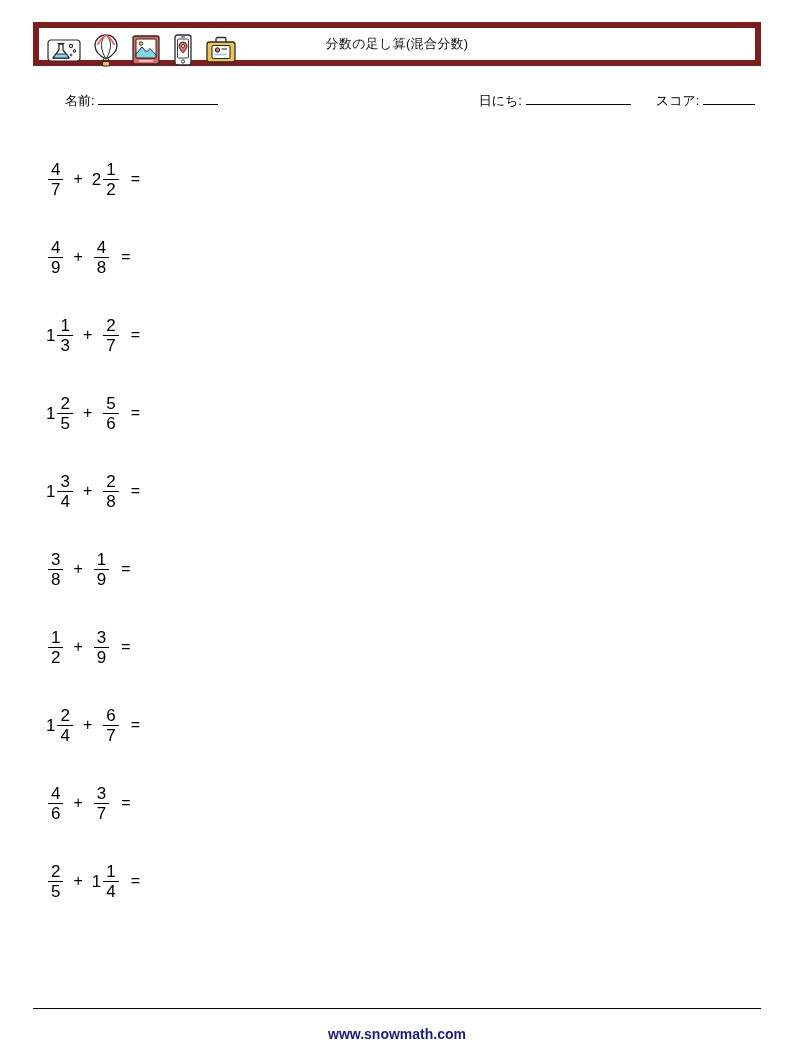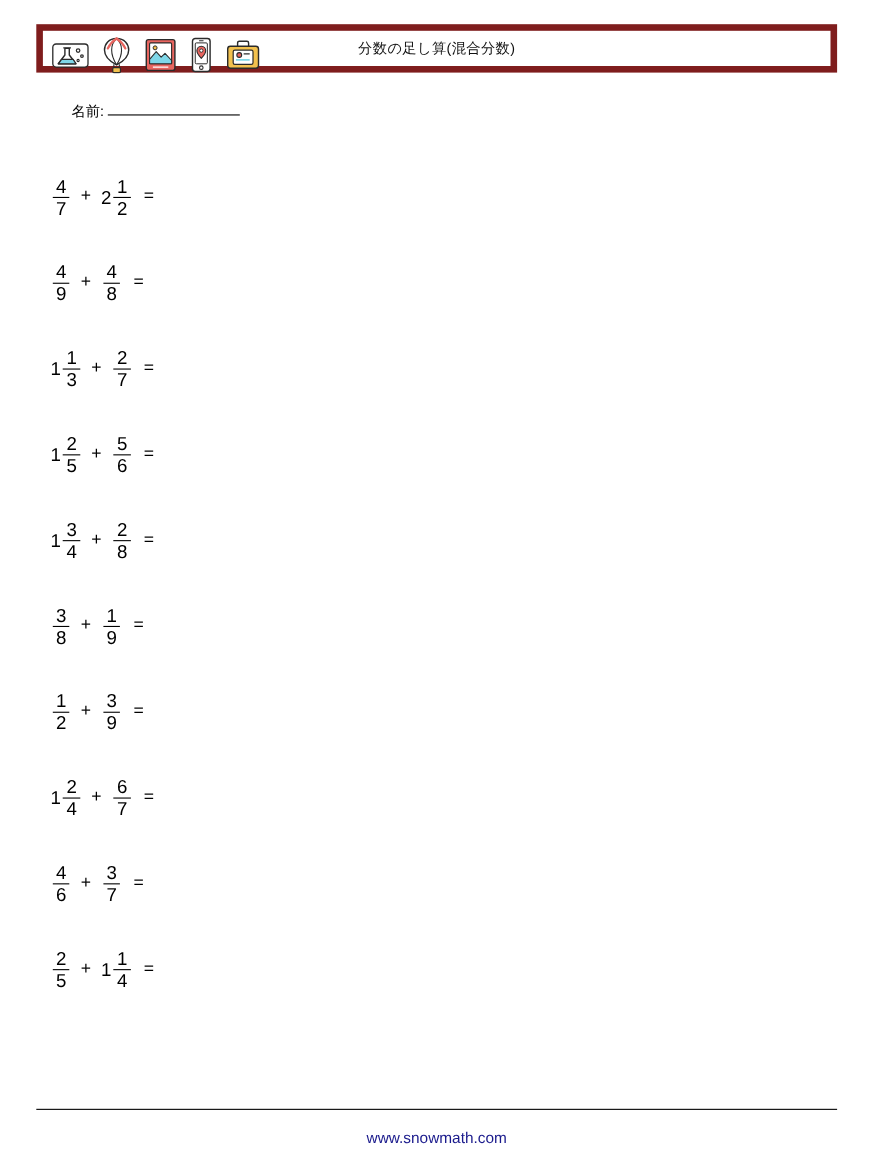--- a/index.html
+++ b/index.html
@@ -161,21 +161,21 @@
     height: 1px;
     background: #000000;
   }
   .footer-text {
     position: absolute;
     left: 0;
     top: 1026px;
     width: 794px;
     text-align: center;
     font-size: 14px;
-    font-weight: normal;
+    font-weight: bold;
     color: #1a1a8c;
   }
 </style>
 </head>
 <body>
 
 <div class="page">
 
   <div class="header-box">
     <div class="icon-row">
@@ -239,20 +239,27 @@
 
     </div>
     <div class="header-title">分数の足し算(混合分数)</div>
   </div>
 
   <div class="meta-row">
     <span class="meta-name">
       <span>名前:</span>
       <span class="blank w120"></span>
     </span>
+    <span class="meta-right">
+      <span>日にち:</span>
+      <span class="blank w105"></span>
+      <span class="meta-gap"></span>
+      <span>スコア:</span>
+      <span class="blank w52"></span>
+    </span>
   </div>
 
   <div class="problems">
 
     <div class="problem">
       <div class="expr">
         <span class="term">
           <span class="whole"></span>
           <span class="frac">
             <span class="num">4</span>

